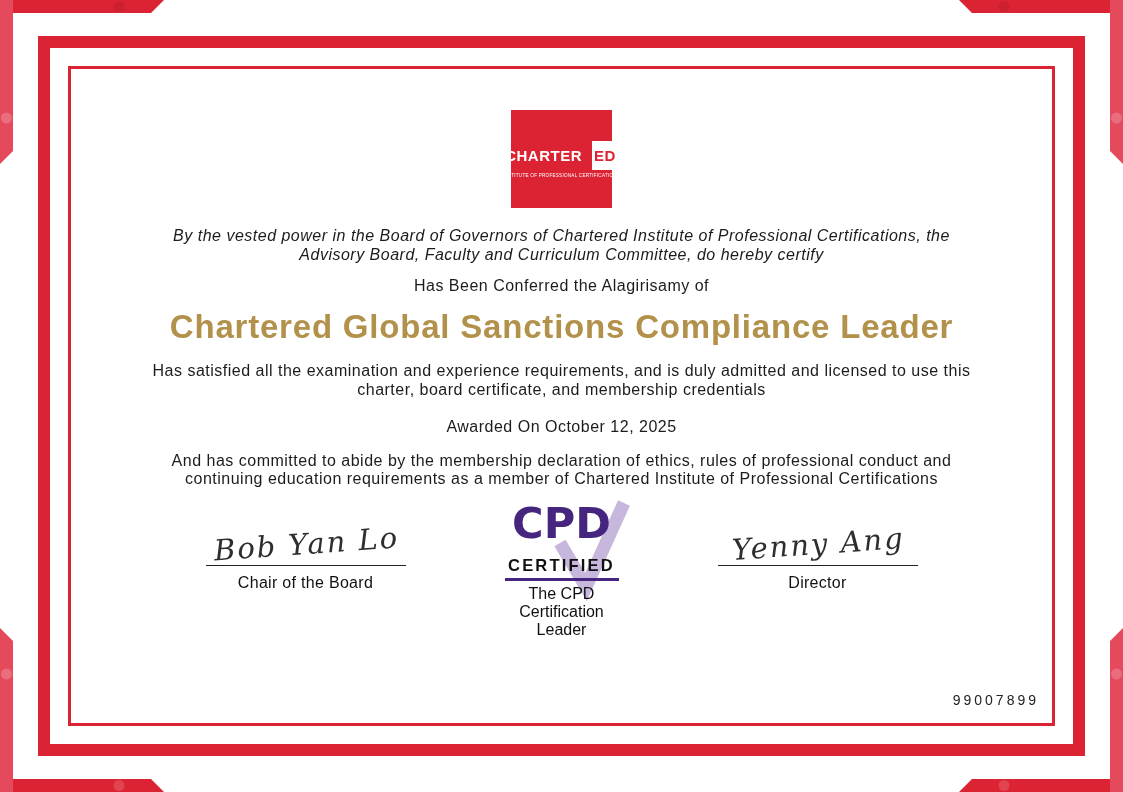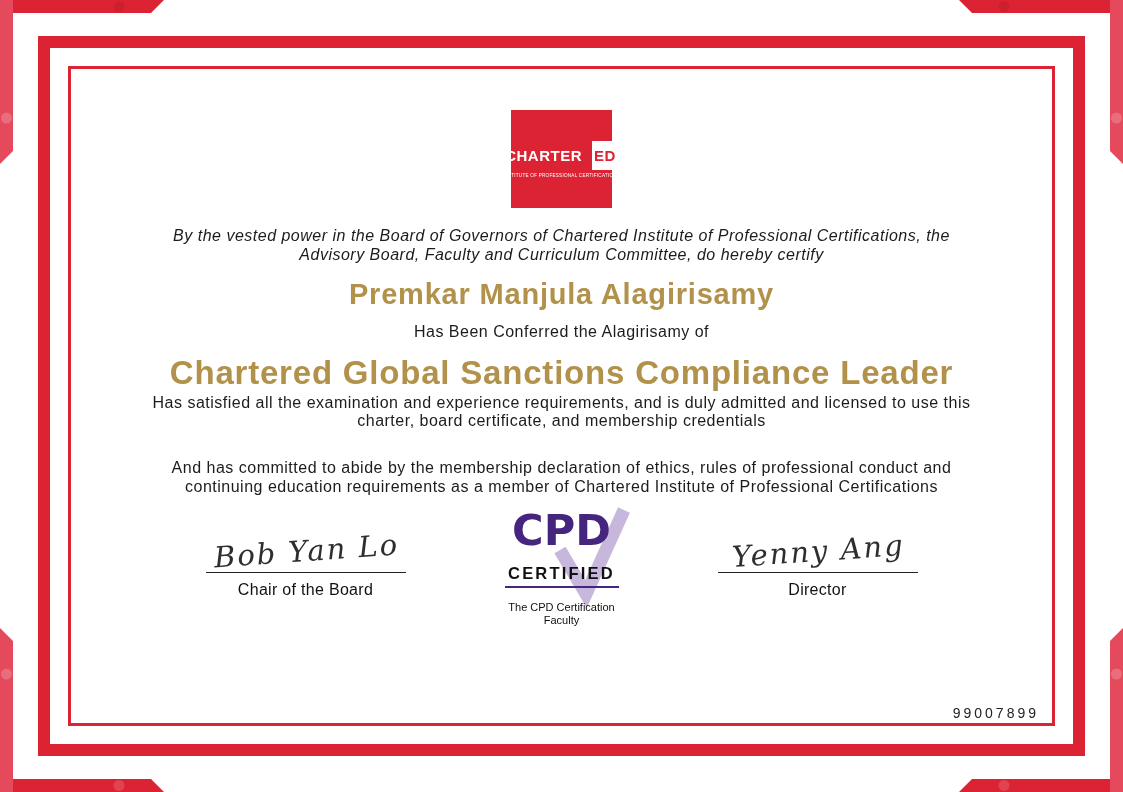--- a/index.html
+++ b/index.html
@@ -31,47 +31,47 @@
              font-weight:800; padding:7px 2px; margin-left:10px; }
   .logo-sub { color:#fff; font-size:4.6px; letter-spacing:.25px; margin-top:3px; white-space:nowrap; }
 
   .para { font-size:16px; line-height:1.16; letter-spacing:.5px; max-width:830px; }
   .issuer { margin-top:19px; max-width:825px;font-style:italic; }
   .recipient { margin-top:15px; font-size:29px; font-weight:700; letter-spacing:.8px;
                color:var(--accent-gold,#B2914A); line-height:1.05; }
   .conferred { margin-top:13px; font-size:16px; letter-spacing:.5px; }
   .designation { margin-top:16px; font-size:33px; font-weight:700; letter-spacing:.8px;
                  color:var(--accent-gold,#B2914A); line-height:.98; }
-  .requirements { margin-top:5px; max-width:840px; }
+  .requirements { margin-top:19px; max-width:840px; }
   .awarded { margin-top:18px; font-size:16px; letter-spacing:.5px; }
-  .commitment { margin-top:28px; max-width:860px; }
+  .commitment { margin-top:16px; max-width:860px; }
 
   
   .sig-row { margin-top:14px; display:flex; align-items:flex-start; justify-content:center; }
   .sig-block { width:200px; display:flex; flex-direction:column; align-items:center; }
   .sig-script { height:60px; display:flex; align-items:flex-end; justify-content:center;
                 font-family:"DejaVu Serif", serif; font-style:italic; font-size:29px;
                 letter-spacing:2px; color:#2e2e2e; transform:rotate(-4deg);
                 white-space:nowrap; padding-bottom:2px; }
   .sig-line { width:100%; border-top:1.8px solid #222; margin-top:2px; }
   .sig-title { margin-top:8px; font-size:16px; letter-spacing:.3px; color:#111; }
 
   .cpd { position:relative; width:120px; margin:0 96px; display:flex; flex-direction:column; align-items:center; }
   .cpd-check { position:absolute; right:-8px; top:-6px; z-index:0; }
   .cpd-acronym { position:relative; z-index:1; font-family:"DejaVu Sans", sans-serif;
                  font-size:43px; font-weight:800; line-height:.95; letter-spacing:0;
                  color:var(--cpd-purple,#45257E); }
   .cpd-certified { position:relative; z-index:1; font-size:16.5px; font-weight:600;
                    letter-spacing:2.2px; color:#101010; margin-top:13px; }
   .cpd-rule { position:relative; z-index:1; width:114px; height:2.6px;
               background:var(--cpd-purple,#45257E); margin-top:3px; }
-  .cpd-service { position:relative; z-index:1; font-size:11px; line-height:1.12;
-                 color:#101010; margin-top:13px; }
+  .cpd-service { position:relative; z-index:1; font-size:16px; line-height:1.12;
+                 color:#101010; margin-top:4px; }
 
-  .cert-number { position:absolute; right:84px; bottom:71px; font-size:14px;
+  .cert-number { position:absolute; right:84px; bottom:84px; font-size:14px;
                  letter-spacing:3px; color:#222; }
 </style>
 </head>
 <body>
 
 <div class="cert">
 
   <svg class="corner tl" viewBox="0 0 170 170">
     <polygon points="0,0 164,0 151,13 0,13" fill="#DC2333"></polygon>
     <polygon points="0,0 13,0 13,151 0,164" fill="#E4495C"></polygon>
@@ -105,51 +105,51 @@
     <div class="logo">
       <div class="logo-word">
         <span>CHARTER</span>
           <span class="logo-ed">ED</span>
       </div>
       <div class="logo-sub">INSTITUTE OF PROFESSIONAL CERTIFICATIONS</div>
     </div>
 
     <p class="para issuer">By the vested power in the Board of Governors of Chartered Institute of Professional Certifications, the Advisory Board, Faculty and Curriculum Committee, do hereby certify</p>
 
-    <h1 class="recipient">Premkar Manjula Alagirisamy</h1>
 
     <p class="conferred">Has Been Conferred the Alagirisamy of</p>
 
     <h2 class="designation">
       <span>Chartered Global Sanctions Compliance Leader</span><br>
     </h2>
 
     <p class="para requirements">Has satisfied all the examination and experience requirements, and is duly admitted and licensed to use this charter, board certificate, and membership credentials</p>
 
+    <p class="awarded">Awarded On October 12, 2025</p>
 
     <p class="para commitment">And has committed to abide by the membership declaration of ethics, rules of professional conduct and continuing education requirements as a member of Chartered Institute of Professional Certifications</p>
 
     <div class="sig-row">
 
       <div class="sig-block">
         <div class="sig-script">Bob Yan Lo</div>
         <div class="sig-line"></div>
         <div class="sig-title">Chair of the Board</div>
       </div>
 
       <div class="cpd">
         <svg class="cpd-check" width="78" height="104" viewBox="0 0 78 104">
           <path d="M8,46 L34,90 L72,6" fill="none" stroke="#C8B7DC" stroke-width="13" stroke-linecap="butt"></path>
         </svg>
         <div class="cpd-acronym">CPD</div>
         <div class="cpd-certified">CERTIFIED</div>
         <div class="cpd-rule"></div>
         <div class="cpd-service">
           <div>The CPD Certification</div>
-          <div>Faculty</div>
+          <div>Leader</div>
         </div>
       </div>
 
       <div class="sig-block">
         <div class="sig-script">Yenny Ang</div>
         <div class="sig-line"></div>
         <div class="sig-title">Director</div>
       </div>
 
     </div>

